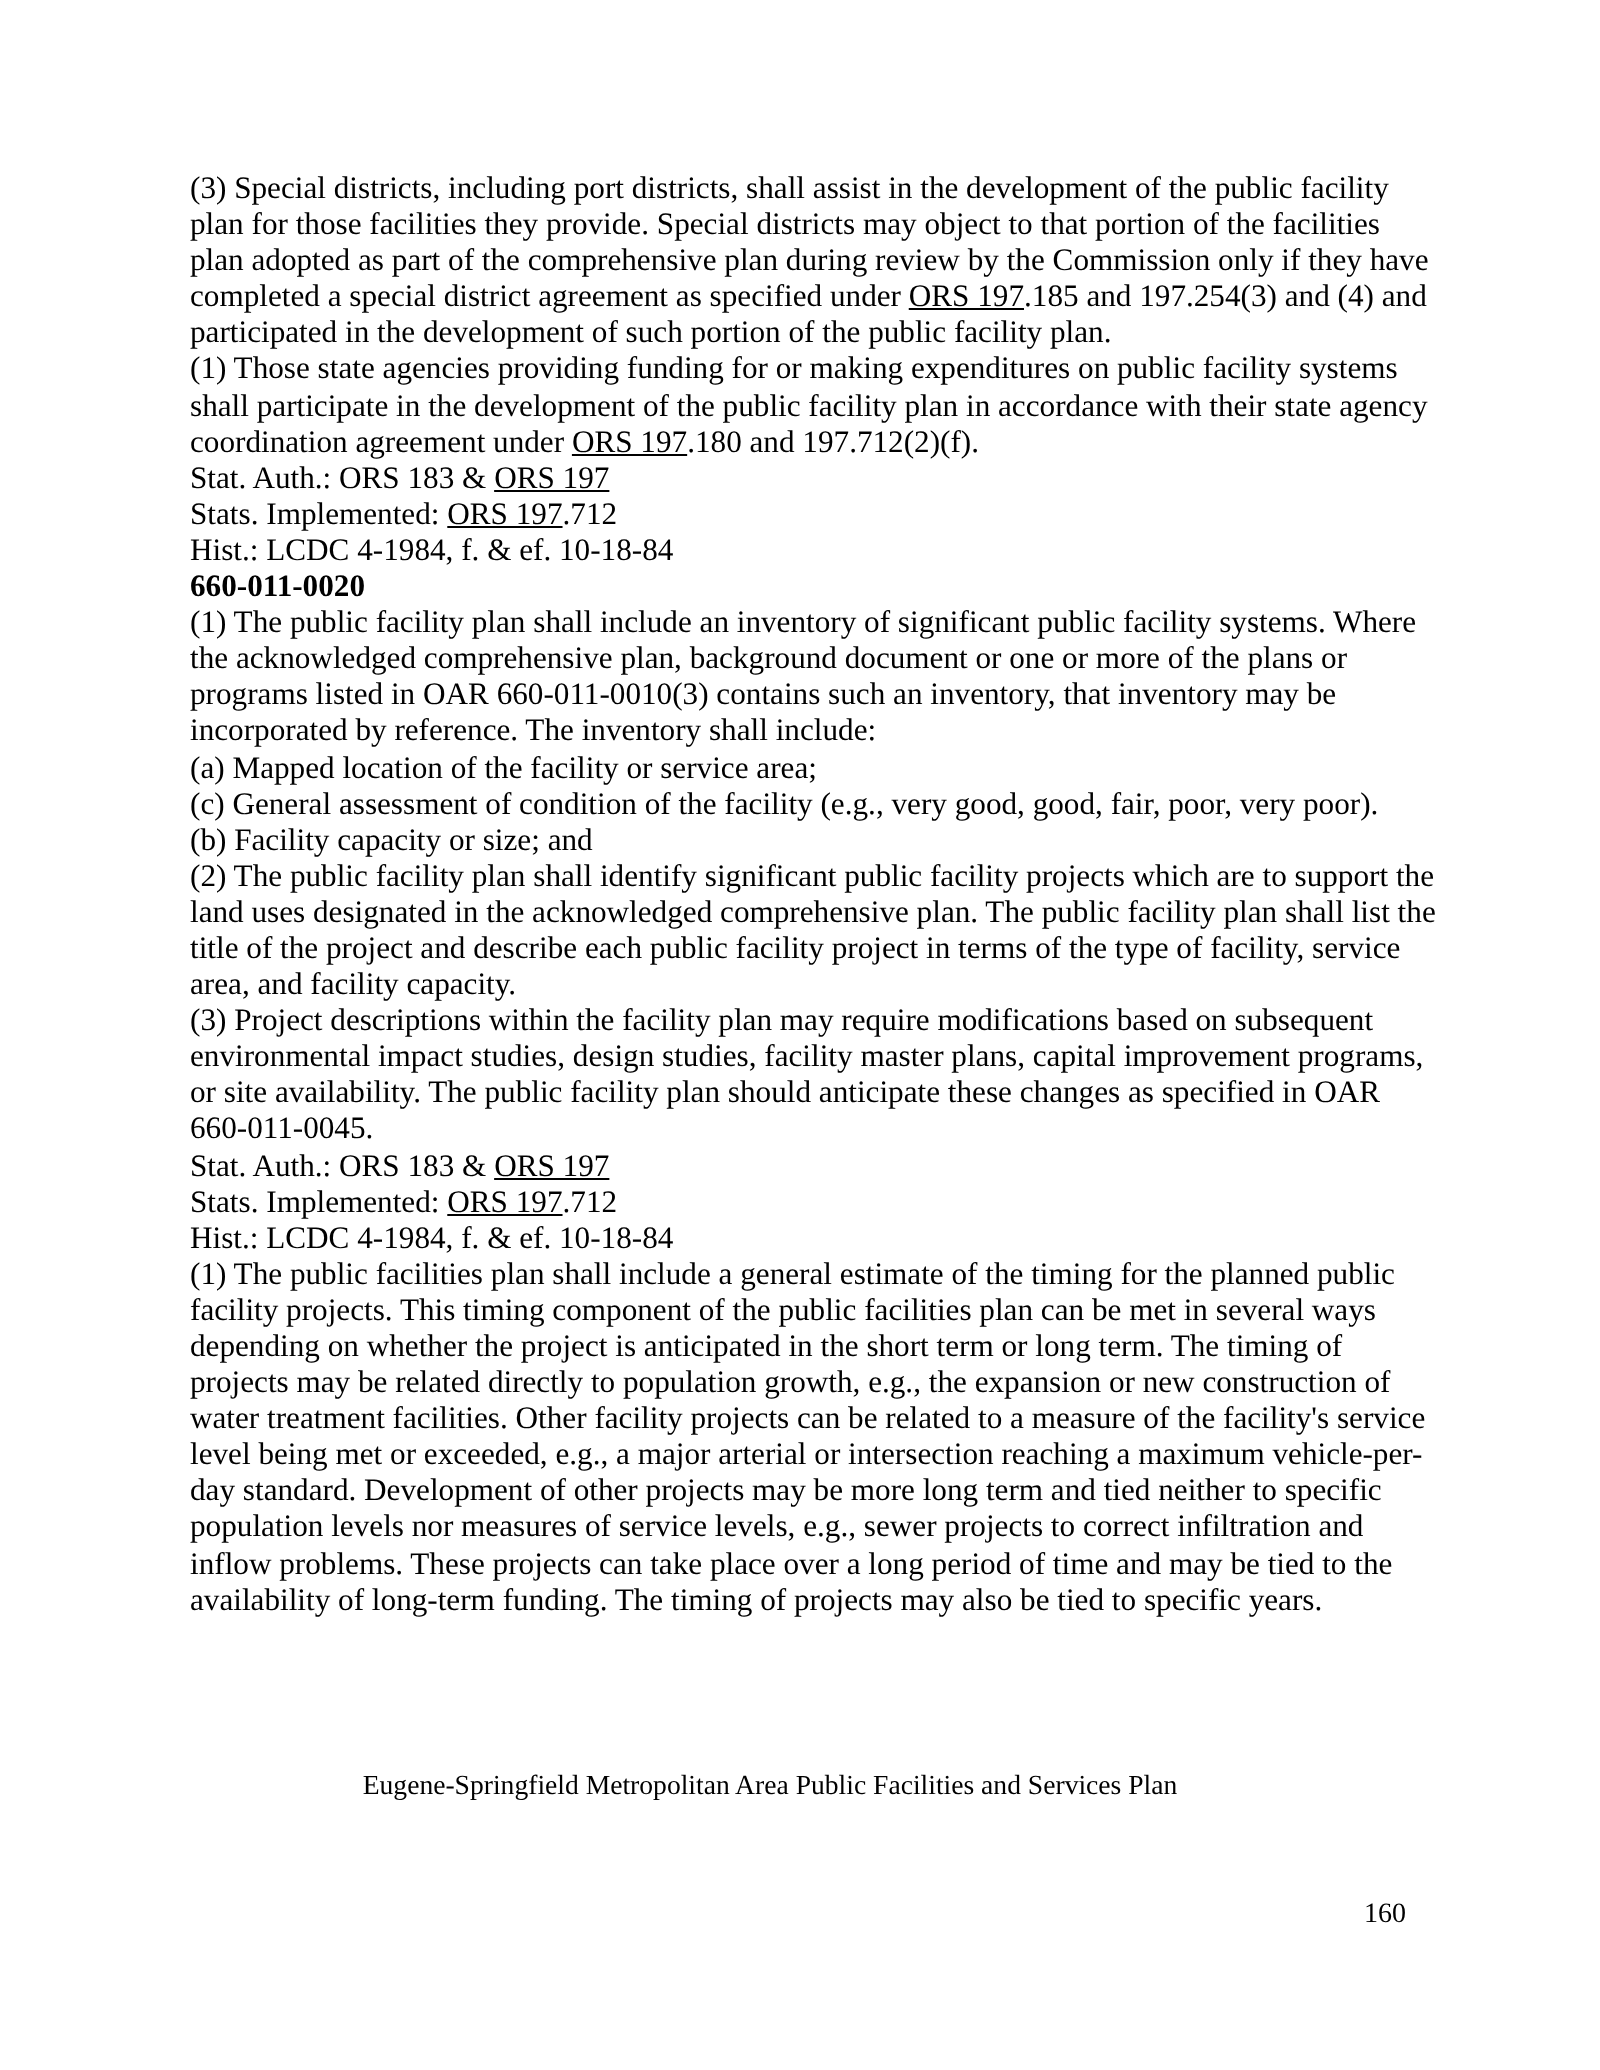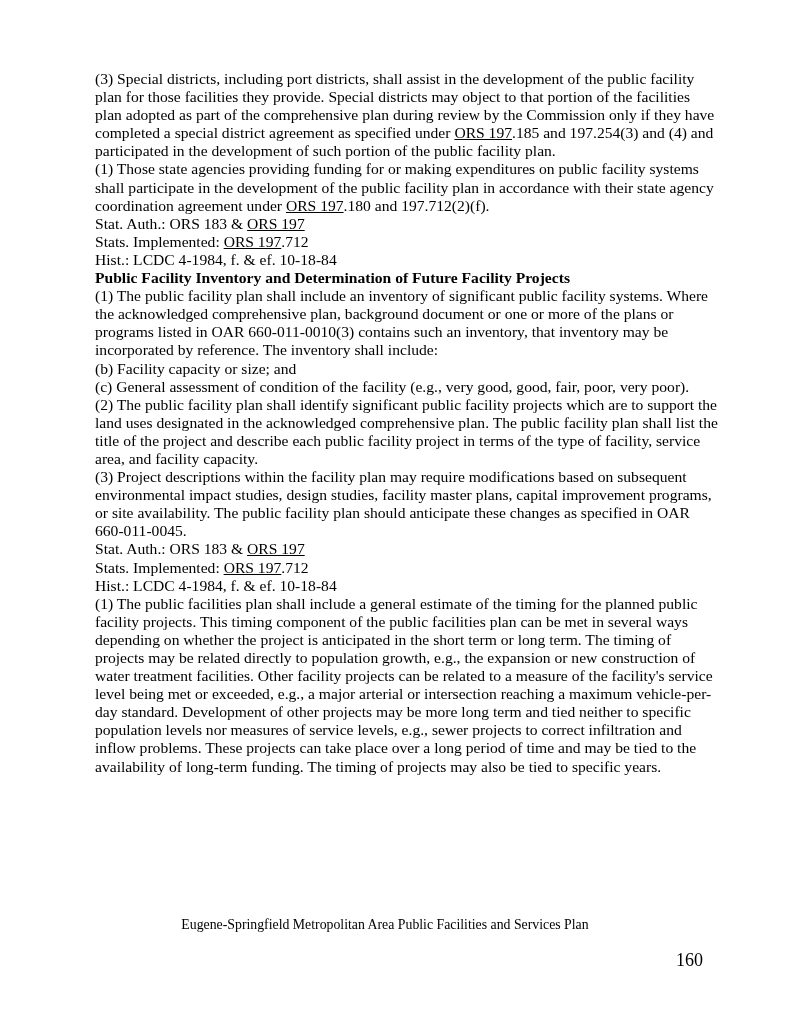--- a/index.html
+++ b/index.html
@@ -8,73 +8,74 @@
     width: 800px;
     height: 1035px;
     background: #ffffff;
     font-family: "Liberation Serif", serif;
     color: #000000;
     overflow: hidden;
   }
   .content {
     position: absolute;
     left: 95px;
-    top: 70px;
+    top: 86px;
     width: 623px;
     font-size: 15.6px;
     line-height: 18.1px;
     text-align: left;
     font-family: Liberation Serif, serif;
   }
   .content p { margin: 0; padding: 0; }
   .b { font-weight: bold; }
   .u { text-decoration: underline; }
   .footer {
     position: absolute;
     left: 60px;
-    top: 917px;
+    top: 885px;
     width: 650px;
     text-align: center;
     font-size: 13.8px;
     line-height: 16.5px;
   }
   .footer .italic { font-style: italic; }
   .page-number {
     position: absolute;
     top: 950px;
     right: 97px;
-    font-size: 18px;
+    font-size: 14px;
   }
 </style>
 </head>
 <body>
 
 <div class="page">
 
   <div class="content">
 
     <p><span>(3) Special districts, including port districts, shall assist in the development of the public facility plan for those facilities they provide. Special districts may object to that portion of the facilities plan adopted as part of the comprehensive plan during review by the Commission only if they have completed a special district agreement as specified under </span><span class="u">ORS 197</span><span>.185 and 197.254(3) and (4) and participated in the development of such portion of the public facility plan.</span></p>
 
     <p><span>(1) Those state agencies providing funding for or making expenditures on public facility systems shall participate in the development of the public facility plan in accordance with their state agency coordination agreement under </span><span class="u">ORS 197</span><span>.180 and 197.712(2)(f).</span></p>
 
     <p><span>Stat. Auth.: ORS 183 &amp; </span><span class="u">ORS 197</span></p>
 
     <p><span>Stats. Implemented: </span><span class="u">ORS 197</span><span>.712</span></p>
 
     <p><span>Hist.: LCDC 4-1984, f. &amp; ef. 10-18-84</span></p>
 
+    <p class="b"><span>660-011-0020</span></p>
 
-    <p class="b"><span>Public Facility Inventory and Determination of Future Facility Projects</span></p>
 
     <p><span>(1) The public facility plan shall include an inventory of significant public facility systems. Where the acknowledged comprehensive plan, background document or one or more of the plans or programs listed in OAR 660-011-0010(3) contains such an inventory, that inventory may be incorporated by reference. The inventory shall include:</span></p>
 
+    <p><span>(a) Mapped location of the facility or service area;</span></p>
+
+    <p><span>(c) General assessment of condition of the facility (e.g., very good, good, fair, poor, very poor).</span></p>
 
     <p><span>(b) Facility capacity or size; and</span></p>
-
-    <p><span>(c) General assessment of condition of the facility (e.g., very good, good, fair, poor, very poor).</span></p>
 
     <p><span>(2) The public facility plan shall identify significant public facility projects which are to support the land uses designated in the acknowledged comprehensive plan. The public facility plan shall list the title of the project and describe each public facility project in terms of the type of facility, service area, and facility capacity.</span></p>
 
     <p><span>(3) Project descriptions within the facility plan may require modifications based on subsequent environmental impact studies, design studies, facility master plans, capital improvement programs, or site availability. The public facility plan should anticipate these changes as specified in OAR 660-011-0045.</span></p>
 
     <p><span>Stat. Auth.: ORS 183 &amp; </span><span class="u">ORS 197</span></p>
 
     <p><span>Stats. Implemented: </span><span class="u">ORS 197</span><span>.712</span></p>
 
     <p><span>Hist.: LCDC 4-1984, f. &amp; ef. 10-18-84</span></p>

